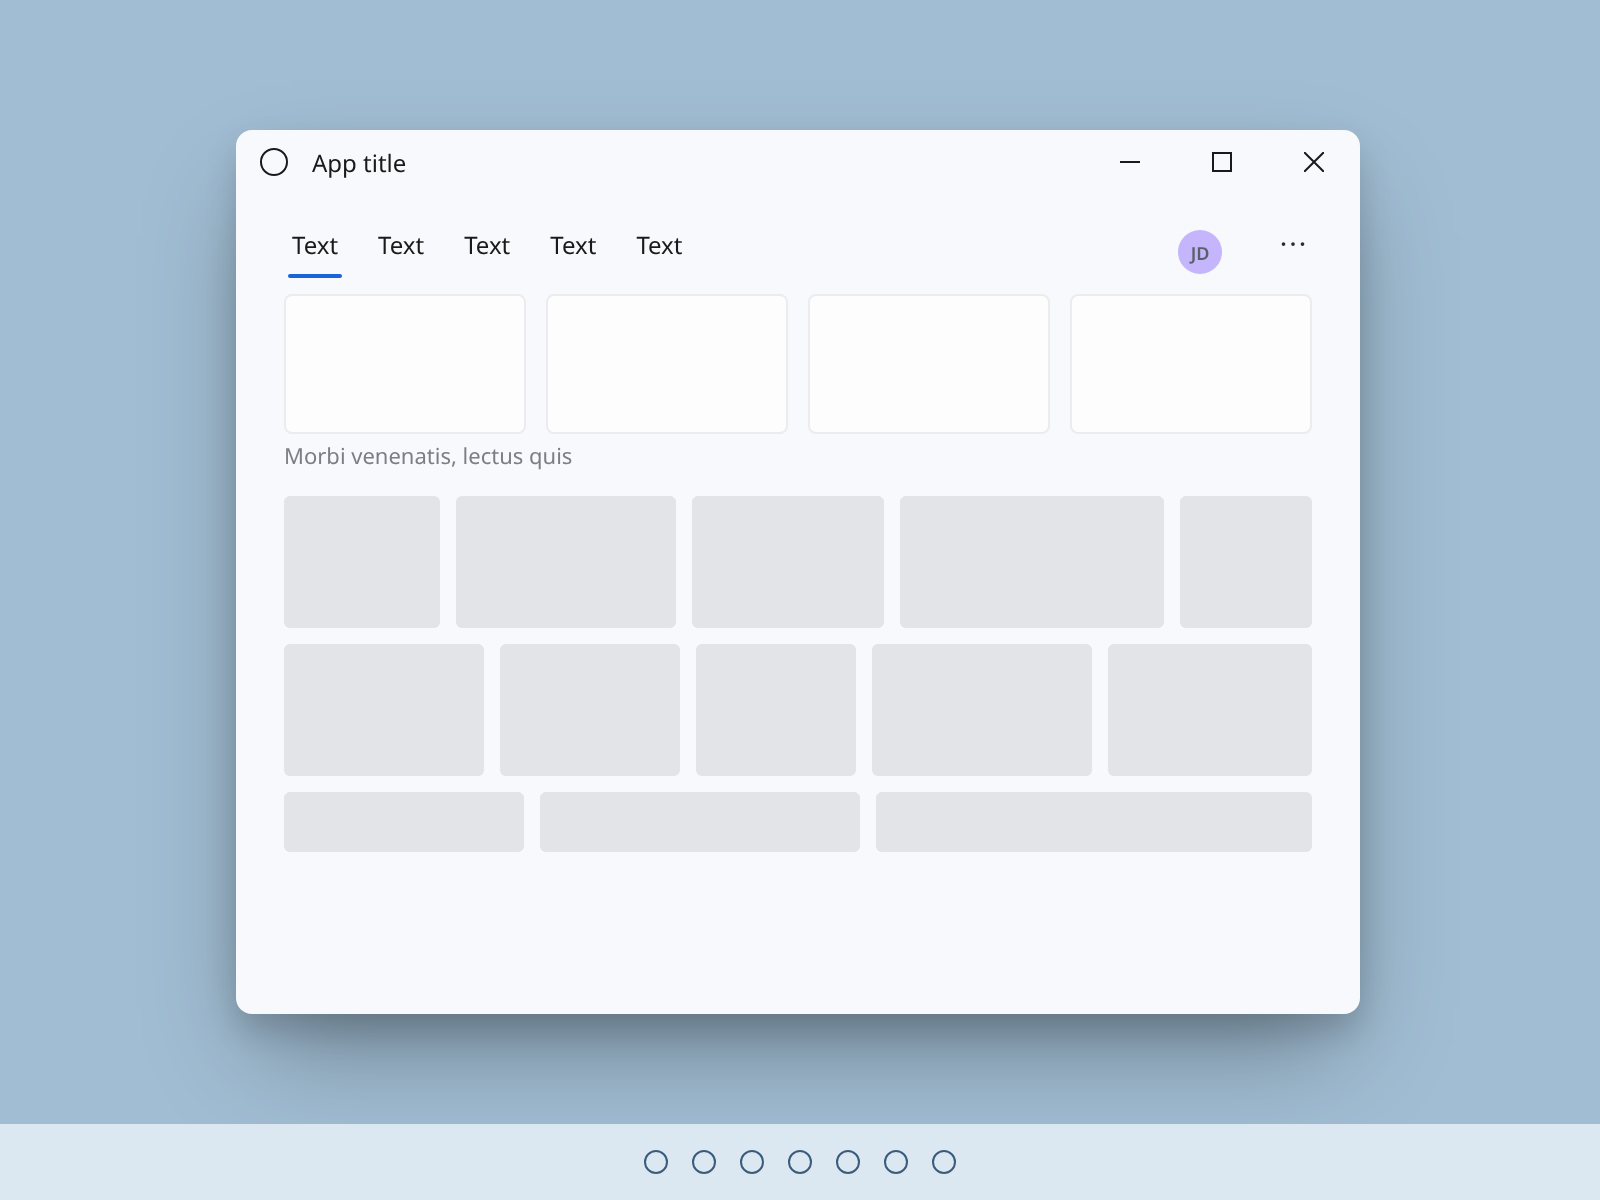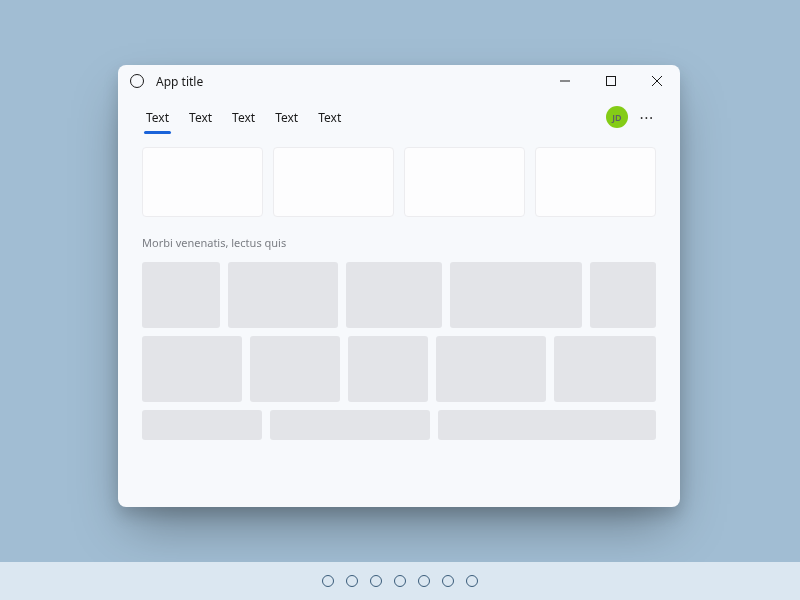--- a/index.html
+++ b/index.html
@@ -35,23 +35,23 @@
   .caption-btn {
     width: 46px; height: 32px;
     display: flex; align-items: center; justify-content: center;
     color: #1a1a1a;
   }
   .caption-btn svg { display: block; }
 
   
   .topbar {
     height: 40px;
-    display: flex; align-items: center;
+    display: flex; align-items: flex-end;
     padding: 0 18px;
-    gap: 0;
+    gap: 17px;
   }
   .tabs { display: flex; gap: 0; }
   .tab {
     font-size: 12px;
     color: #1a1a1a;
     padding: 6px 10px 6px 10px;
     position: relative;
     cursor: default;
   }
   .tab.active::after {
@@ -59,21 +59,21 @@
     position: absolute;
     left: 8px; right: 8px; bottom: -2px;
     height: 2.5px;
     border-radius: 2px;
     background: #1a63d9;
   }
   .topbar .spacer { flex: 1; }
   .avatar {
     width: 22px; height: 22px;
     border-radius: 50%;
-    background: #84cc16;
+    background: #c4b5fd;
     color: #5b5f66;
     font-size: 9px;
     font-weight: 600;
     display: flex; align-items: center; justify-content: center;
     margin-right: 4px;
   }
   .more-btn {
     width: 30px; height: 30px;
     display: flex; align-items: center; justify-content: center;
     color: #2b2b2b;
@@ -99,21 +99,21 @@
     border-radius: 4px;
   }
 
   .section-title {
     margin-top: 22px;
     font-size: 13px;
     font-weight: 600;
     color: #1a1a1a;
   }
   .section-sub {
-    margin-top: 18px;
+    margin-top: 4px;
     font-size: 11px;
     color: #7b7e84;
   }
 
   .grid {
     margin-top: 12px;
     display: flex; flex-direction: column; gap: 8px;
   }
   .grid-row { display: flex; gap: 8px; }
   .tile {

